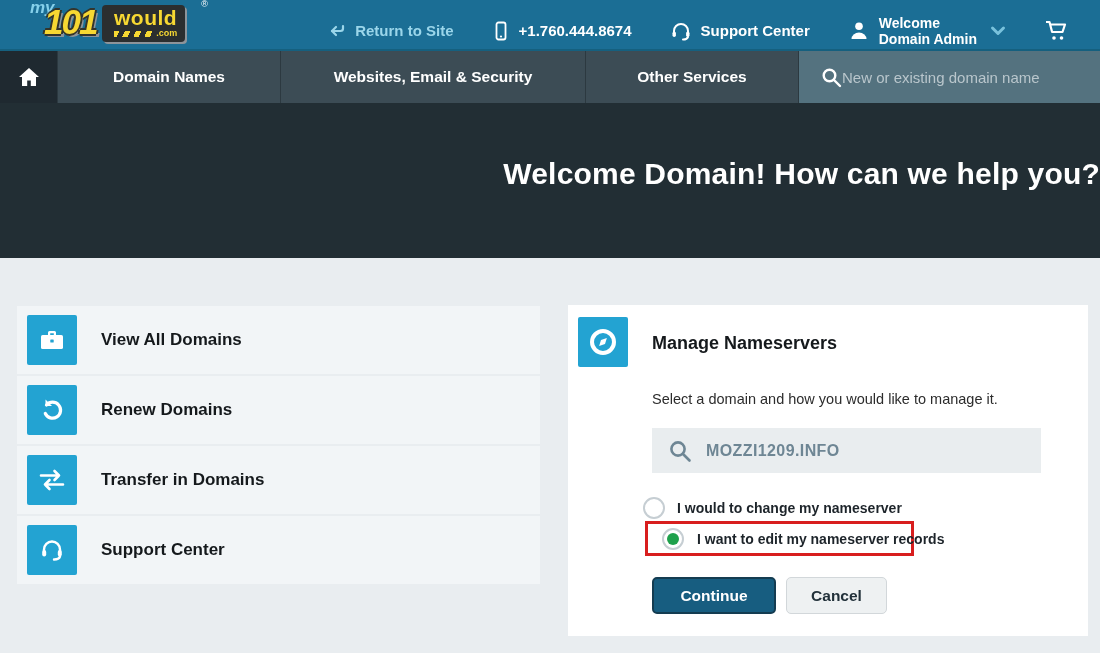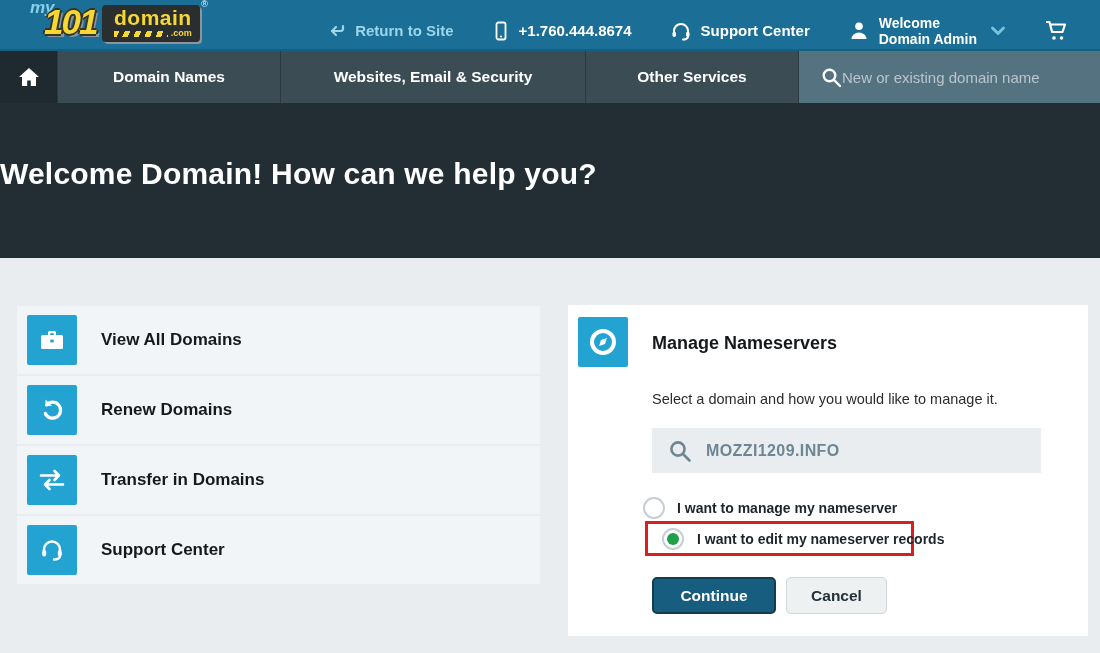--- a/index.html
+++ b/index.html
@@ -52,21 +52,21 @@
     flex:1; background:#54727f; border-left:1px solid #2c3940;
     display:flex; align-items:center; gap:0; padding-left:22px;
   }
   .nav-search input {
     background:transparent; border:none; outline:none; color:#e8eef1;
     font-size:15px; font-family:"Liberation Sans",sans-serif; width:220px;
   }
   .nav-search input::placeholder { color:#b9c6cc; }
 
   
-  .hero { height:155px; background:#222e34; display:flex; align-items:center; justify-content:flex-start; }
+  .hero { height:155px; background:#222e34; display:flex; align-items:center; justify-content:flex-end; }
   .hero h1 { color:#fff; font-size:30px; font-weight:700; letter-spacing:.2px; margin-top:-14px; }
 
   
   .quicklinks { position:absolute; left:17px; top:306px; width:523px; }
   .ql-row {
     height:68px; background:#f2f5f7; margin-bottom:2px;
     display:flex; align-items:center; cursor:pointer;
   }
   .ql-icon {
     width:50px; height:50px; margin-left:10px; background:#23a3d2; border-radius:2px;
@@ -111,21 +111,21 @@
   svg { display:block; }
 </style>
 </head>
 <body>
 
 <div class="topbar">
   <div class="logo">
     <span class="logo-my">my</span>
     <span class="logo-101">101</span>
     <span class="logo-box">
-      <span class="logo-domain">domain</span>
+      <span class="logo-domain">would</span>
       <span class="logo-striprow">
         <span class="logo-stripes"></span>
         <span class="logo-com">.com</span>
       </span>
     </span>
     <span class="logo-reg">®</span>
   </div>
 
   <div class="tb-right">
     <div class="tb-item tb-return">
@@ -279,21 +279,21 @@
       <svg width="24" height="24" viewBox="0 0 24 24" fill="none" stroke="#6e8694" stroke-width="2.6" stroke-linecap="round">
         <circle cx="10" cy="10" r="6.6"></circle>
           <path d="M15 15 L21.5 21.5"></path>
       </svg>
     </span>
     <span>MOZZI1209.INFO</span>
   </div>
 
   <div class="option-row opt1">
     <span class="radio"></span>
-    <span class="option-label">I want to manage my nameserver</span>
+    <span class="option-label">I would to change my nameserver</span>
   </div>
 
   <div class="highlight-box">
     <span class="radio checked"></span>
     <span class="option-label">I want to edit my nameserver records</span>
   </div>
 
   <button class="btn btn-continue">Continue</button>
   <button class="btn btn-cancel">Cancel</button>
 </div>

